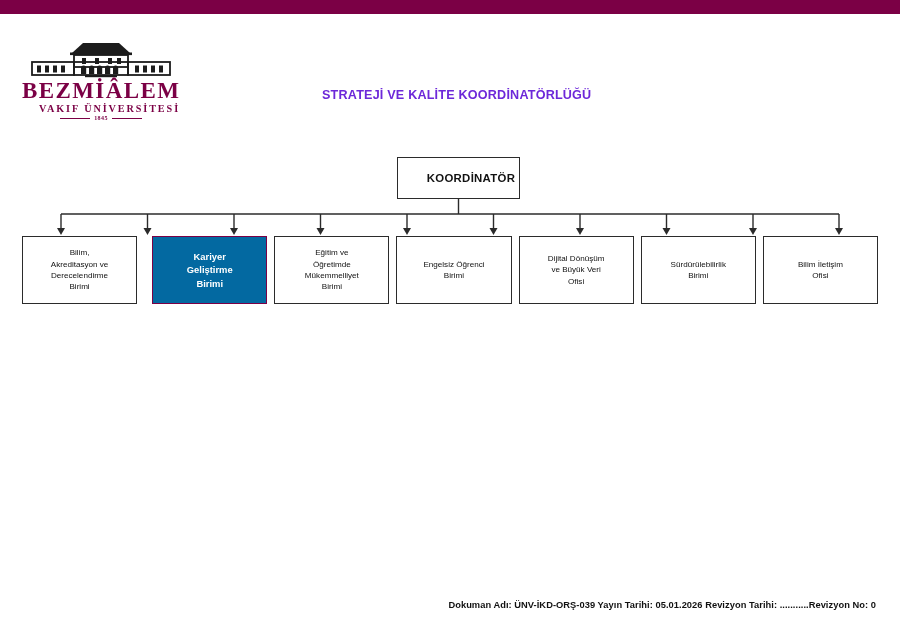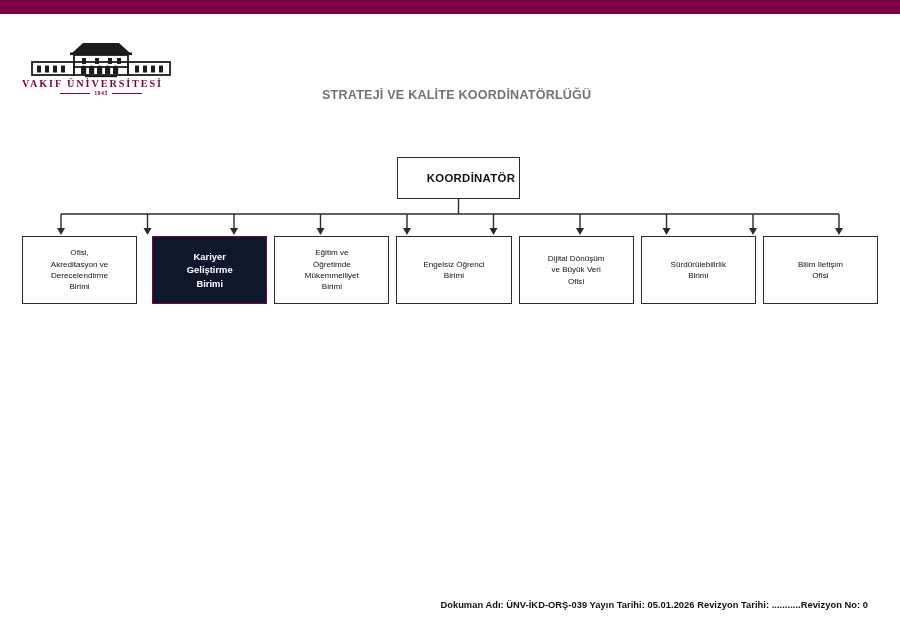--- a/index.html
+++ b/index.html
@@ -50,21 +50,21 @@
     font-family: "Liberation Serif", serif;
     font-size: 23px;
     font-weight: 700;
     letter-spacing: 1.4px;
     color: #7b0045;
     line-height: 1.05;
     margin-top: 1px;
   }
   .logo-sub {
     display: block;
-    text-align: left;
+    text-align: right;
     font-family: "Liberation Serif", serif;
     font-size: 10.2px;
     font-weight: 700;
     letter-spacing: 1.9px;
     color: #7b0045;
     line-height: 1.1;
   }
   .logo-year-row {
     display: flex;
     align-items: center;
@@ -84,21 +84,21 @@
     color: #7b0045;
     letter-spacing: 0.4px;
   }
 
   .page-title {
     position: absolute;
     left: 322px;
     top: 74px;
     font-size: 12.6px;
     font-weight: 700;
-    color: #737373;
+    color: #6d28d9;
     letter-spacing: 0.2px;
     white-space: nowrap;
   }
 
   
   .chart {
     position: absolute;
     left: 0; top: 0;
     width: 900px;
     height: 636px;
@@ -153,39 +153,39 @@
     padding: 2px 4px;
   }
   .node-label {
     font-size: 8.1px;
     line-height: 1.42;
     color: #111111;
     text-align: center;
     white-space: pre-line;
   }
   .node.highlight {
-    background: #0f172a;
+    background: #0369a1;
     border-color: #7b0045;
     margin-left: 8px;
   }
   .node.highlight .node-label {
     color: #ffffff;
     font-weight: 700;
     font-size: 9.4px;
     line-height: 1.4;
   }
 
   
   .footer {
     position: absolute;
     left: 0;
     top: 594px;
     width: 900px;
     text-align: right;
-    padding-right: 32px;
+    padding-right: 24px;
     box-sizing: border-box;
   }
   .footer-text {
     font-size: 9.3px;
     font-weight: 700;
     color: #111111;
     letter-spacing: 0.05px;
   }
 </style>
 </head>
@@ -223,20 +223,21 @@
         <rect x="49" y="22" width="54" height="13" fill="none" stroke="#1c1c1c" stroke-width="1.8"></rect>
         <path d="M56 34 v-6 a2.6 2.6 0 0 1 5.2 0 v6 Z"></path>
         <path d="M64 34 v-6 a2.6 2.6 0 0 1 5.2 0 v6 Z"></path>
         <path d="M72 34 v-6 a2.6 2.6 0 0 1 5.2 0 v6 Z"></path>
         <path d="M80 34 v-6 a2.6 2.6 0 0 1 5.2 0 v6 Z"></path>
         <path d="M88 34 v-6 a2.6 2.6 0 0 1 5.2 0 v6 Z"></path>
 
         <rect x="60" y="35" width="32" height="2.2"></rect>
       </g>
     </svg>
+    <span class="logo-wordmark">BEZMİÂLEM</span>
     <span class="logo-sub">VAKIF ÜNİVERSİTESİ</span>
     <div class="logo-year-row">
       <span class="logo-rule"></span>
       <span class="logo-year">1845</span>
       <span class="logo-rule"></span>
     </div>
   </div>
 
   <div class="page-title">STRATEJİ VE KALİTE KOORDİNATÖRLÜĞÜ</div>
 </div>
@@ -274,21 +275,21 @@
       <polygon points="835,228 843,228 839,235"></polygon>
     </g>
   </svg>
 
   <div class="root-box">
     <span class="root-label">KOORDİNATÖR</span>
   </div>
 
   <div class="nodes">
     <div class="node">
-      <span class="node-label">Ofisi,
+      <span class="node-label">Bilim,
 Akreditasyon ve
 Derecelendirme
 Birimi</span>
     </div>
     <div class="node highlight">
       <span class="node-label">Kariyer
 Geliştirme
 Birimi</span>
     </div>
     <div class="node">

